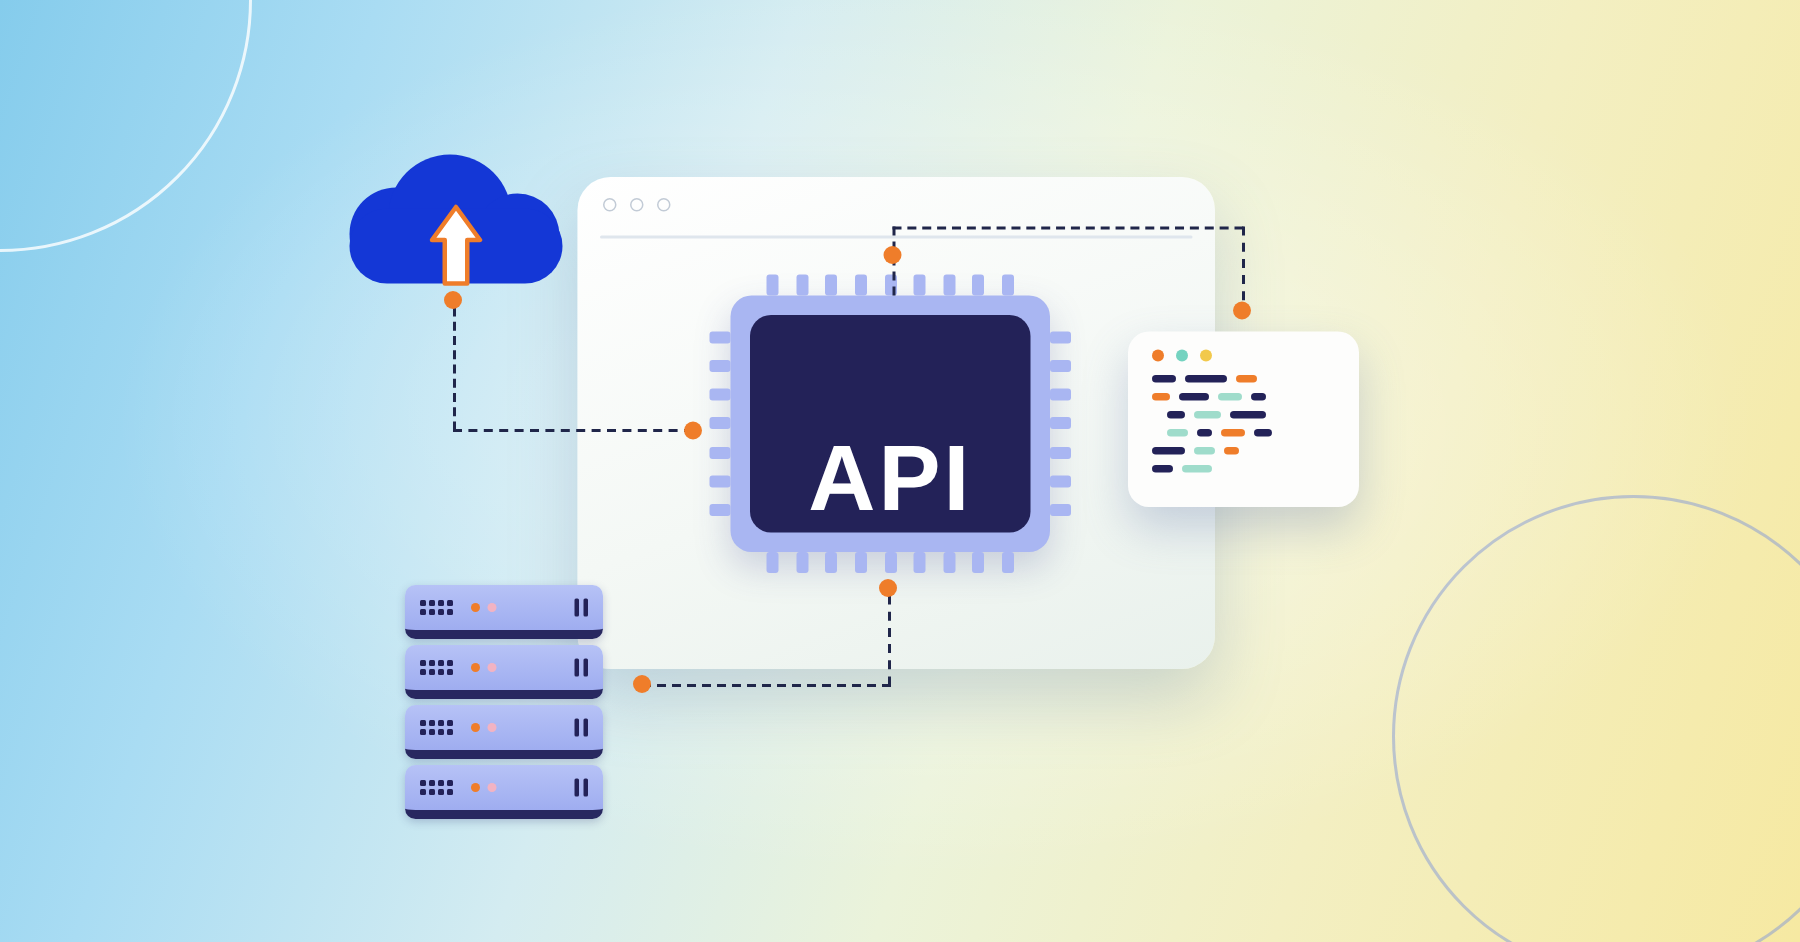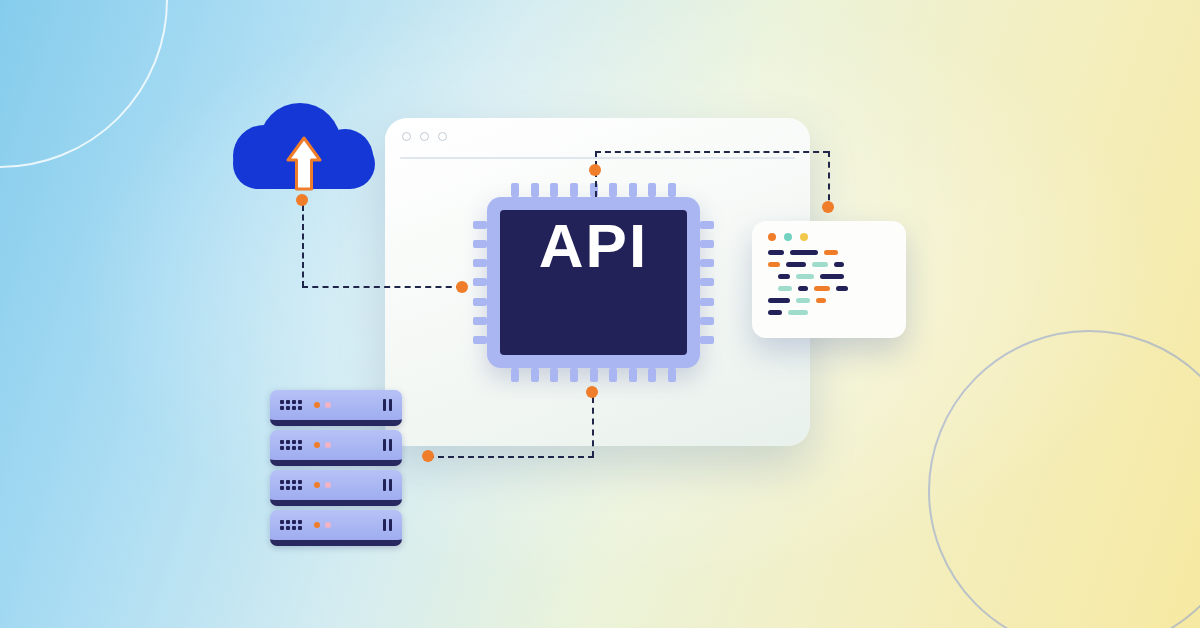--- a/index.html
+++ b/index.html
@@ -47,21 +47,21 @@
   .win-controls{position:absolute;top:14px;left:17px;display:flex;gap:9px;}
   .wdot{width:9px;height:9px;border-radius:50%;border:1.5px solid #c2cbd6;}
   .win-divider{position:absolute;top:39px;left:15px;right:15px;height:2px;
     background:#dfe6ed;border-radius:1px;}
 
   
   .chip{position:absolute;left:102px;top:79px;width:213px;height:171px;
     background:var(--peri);border-radius:14px;
     box-shadow:0 10px 24px rgba(60,70,140,.22);}
   .chip-inner{position:absolute;inset:13px;background:var(--navy);
-    border-radius:4px;display:flex;align-items:flex-start;justify-content:center;}
+    border-radius:14px;display:flex;align-items:flex-end;justify-content:center;}
   .chip-label{font-size:62px;font-weight:700;color:#ffffff;letter-spacing:2px;}
   .pins{position:absolute;display:flex;justify-content:space-between;}
   .pins-top,.pins-bottom{left:24px;right:24px;height:14px;}
   .pins-top{top:-14px;}
   .pins-bottom{bottom:-14px;}
   .pins-left,.pins-right{top:24px;bottom:24px;width:14px;flex-direction:column;}
   .pins-left{left:-14px;}
   .pins-right{right:-14px;}
   .pin{background:var(--peri);border-radius:2px;}
   .pin-v{width:8px;height:14px;}

